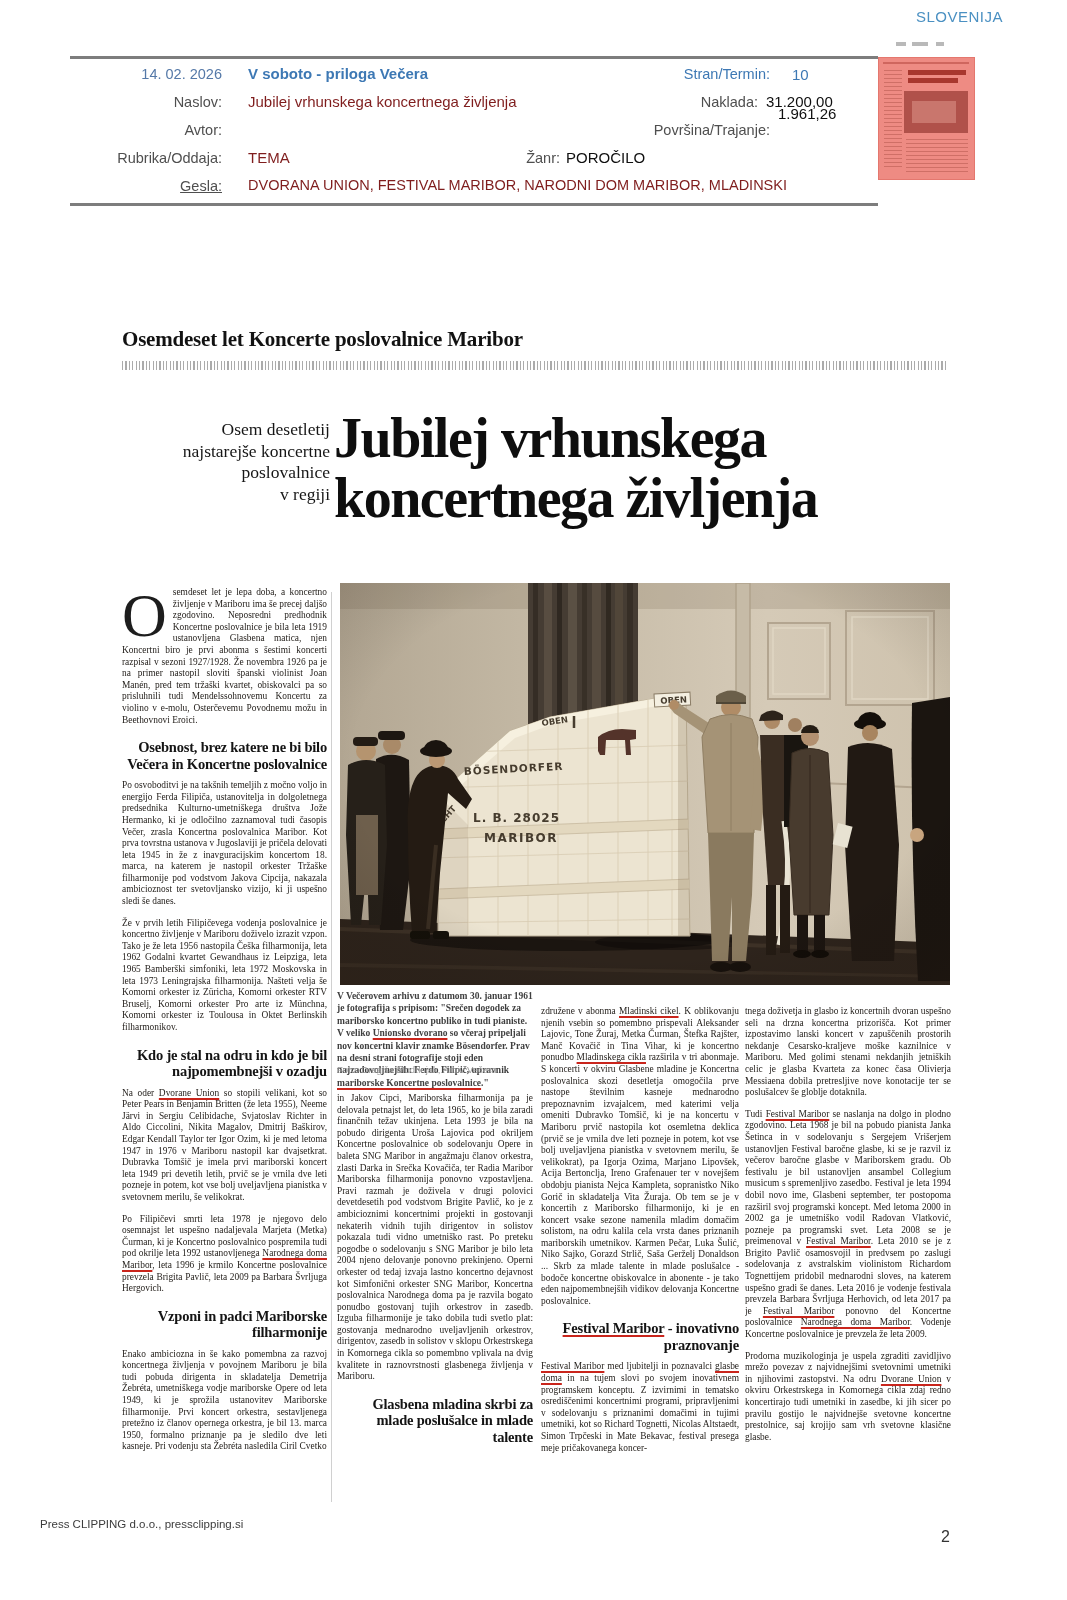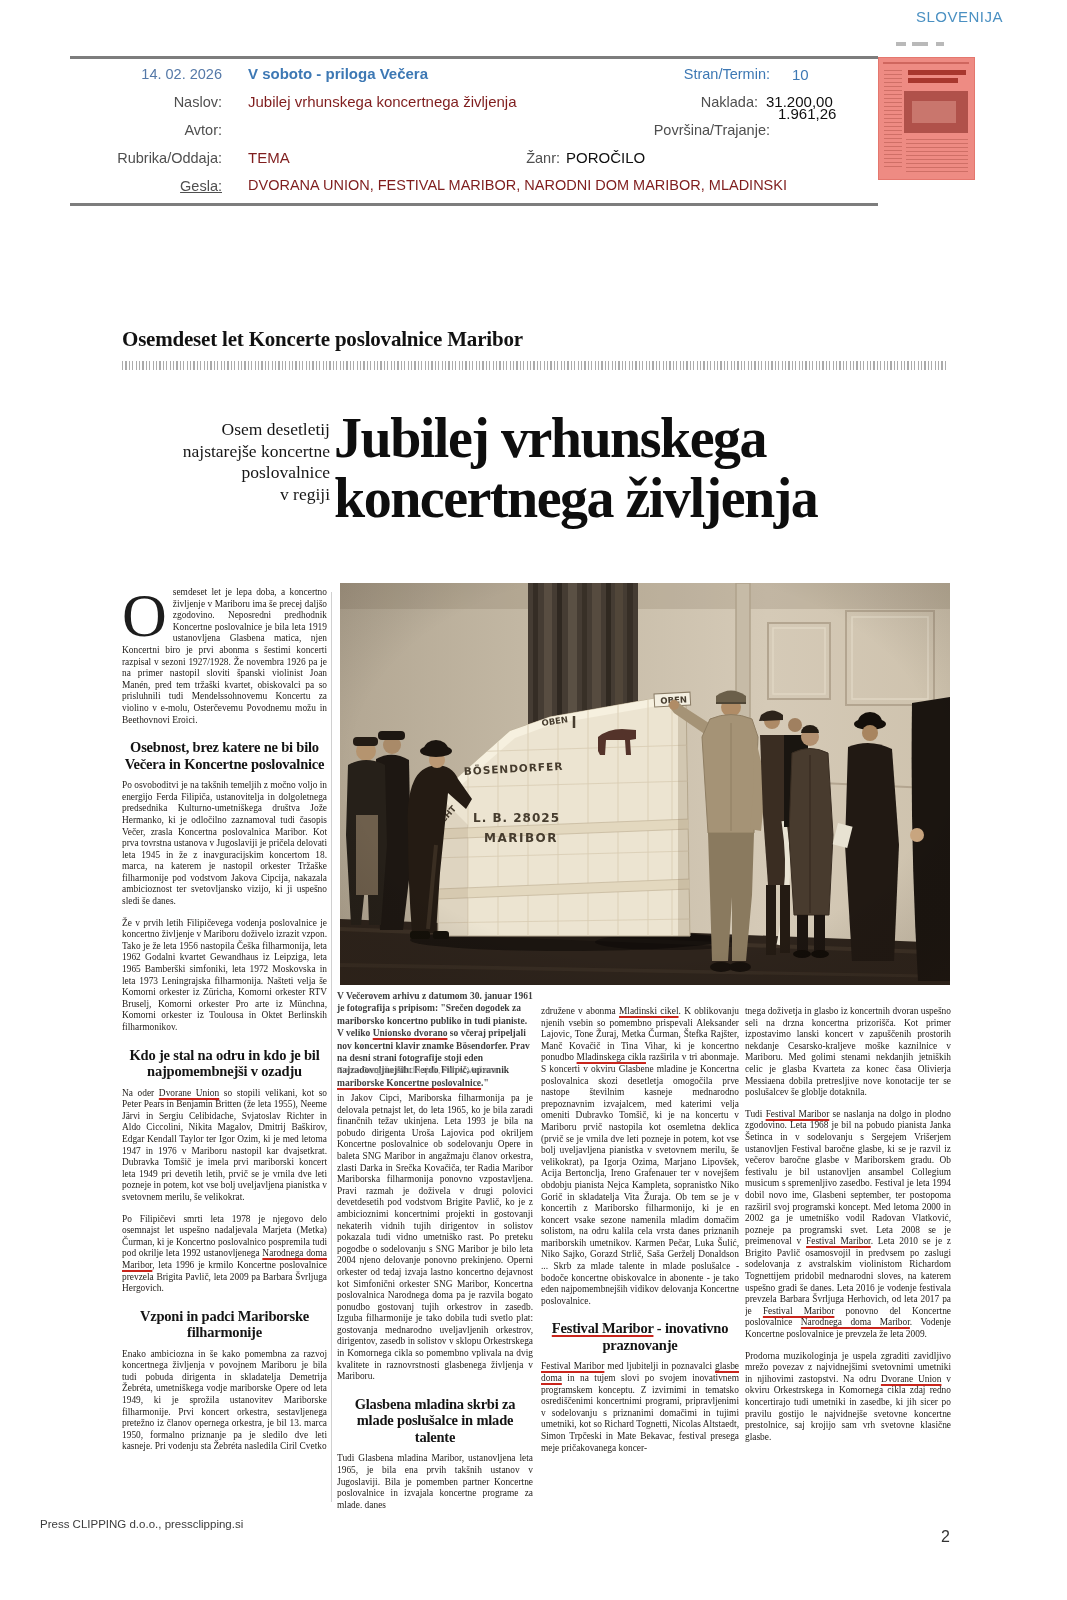--- a/index.html
+++ b/index.html
@@ -41,21 +41,21 @@
            font-weight:bold;color:#404040;font-family:Liberation Serif, serif;}
   .credit{position:absolute;left:337px;top:1064px;width:197px;font-size:9.5px;color:#9a9a9a;
           font-family:"Liberation Sans",sans-serif;}
   .col{position:absolute;overflow:hidden;font-family:"Liberation Serif",serif;}
   .col1{left:122px;top:587px;width:205px;height:920px;}
   .col2{left:337px;top:1093px;width:196px;height:415px;}
   .col3{left:541px;top:1006px;width:198px;height:502px;}
   .col4{left:745px;top:1006px;width:206px;height:502px;}
   .colp{margin:0 0 10px 0;font-size:9.4px;line-height:11.6px;text-align:justify;color:#26221e;}
   .colhead{margin:13px 0 8px 0;font-size:14.5px;line-height:16.5px;font-weight:bold;color:#141414;
-           letter-spacing:-.2px;text-align:center;}
+           letter-spacing:-.2px;text-align:right;}
   .col > .colhead:first-child{margin-top:0;}
   .dropcap{float:left;font-size:62px;line-height:50px;padding:3px 6px 0 0;font-weight:400;color:#1d1d1d;}
   .rl{text-decoration:underline;text-decoration-color:#c9251c;text-decoration-thickness:2.4px;
       text-underline-offset:1.5px;}
   
   .foot1{position:absolute;left:40px;top:1518px;font-size:11.5px;color:#3c3c3c;}
   .foot2{position:absolute;left:40px;top:1536px;font-size:11.5px;color:#3c3c3c;}
   .pageno{position:absolute;left:941px;top:1528px;font-size:16px;color:#333333;}
 </style>
 </head>
@@ -295,21 +295,20 @@
         <p class="colp">Že v prvih letih Filipičevega vodenja poslovalnice je koncertno življenje v Mariboru doživelo izrazit vzpon. Tako je že leta 1956 nastopila Češka filharmonija, leta 1962 Godalni kvartet Gewandhaus iz Leipziga, leta 1965 Bamberški simfoniki, leta 1972 Moskovska in leta 1973 Leningrajska filharmonija. Našteti velja še Komorni orkester iz Züricha, Komorni orkester RTV Bruselj, Komorni orkester Pro arte iz Münchna, Komorni orkester iz Toulousa in Oktet Berlinskih filharmonikov.</p>
         <h3 class="colhead">Kdo je stal na odru in kdo je bil najpomembnejši v ozadju</h3>
         <p class="colp">Na oder <span class="rl">Dvorane Union</span> so stopili velikani, kot so Peter Pears in Benjamin Britten (že leta 1955), Neeme Järvi in Sergiu Celibidache, Svjatoslav Richter in Aldo Ciccolini, Nikita Magalov, Dmitrij Baškirov, Edgar Kendall Taylor ter Igor Ozim, ki je med letoma 1947 in 1976 v Mariboru nastopil kar dvajsetkrat. Dubravka Tomšič je imela prvi mariborski koncert leta 1949 pri devetih letih, prvič se je vrnila dve leti pozneje in potem, kot vse bolj uveljavljena pianistka v svetovnem merilu, še velikokrat.</p>
         <p class="colp">Po Filipičevi smrti leta 1978 je njegovo delo osemnajst let uspešno nadaljevala Marjeta (Metka) Čurman, ki je Koncertno poslovalnico pospremila tudi pod okrilje leta 1992 ustanovljenega <span class="rl">Narodnega doma Maribor</span>, leta 1996 je krmilo Koncertne poslovalnice prevzela Brigita Pavlič, leta 2009 pa Barbara Švrljuga Hergovich.</p>
         <h3 class="colhead">Vzponi in padci Mariborske filharmonije</h3>
         <p class="colp">Enako ambiciozna in še kako pomembna za razvoj koncertnega življenja v povojnem Mariboru je bila tudi pobuda dirigenta in skladatelja Demetrija Žebréta, umetniškega vodje mariborske Opere od leta 1949, ki je sprožila ustanovitev Mariborske filharmonije. Prvi koncert orkestra, sestavljenega pretežno iz članov opernega orkestra, je bil 13. marca 1950, formalno priznanje pa je sledilo dve leti kasneje. Pri vodenju sta Žebréta nasledila Ciril Cvetko</p>
       </div>
     <div class="col col2">
         <p class="colp">in Jakov Cipci, Mariborska filharmonija pa je delovala petnajst let, do leta 1965, ko je bila zaradi finančnih težav ukinjena. Leta 1993 je bila na pobudo dirigenta Uroša Lajovica pod okriljem Koncertne poslovalnice ob sodelovanju Opere in baleta SNG Maribor in angažmaju članov orkestra, zlasti Darka in Srečka Kovačiča, ter Radia Maribor Mariborska filharmonija ponovno vzpostavljena. Pravi razmah je doživela v drugi polovici devetdesetih pod vodstvom Brigite Pavlič, ko je z ambicioznimi koncertnimi projekti in gostovanji nekaterih vidnih tujih dirigentov in solistov pokazala tudi vidno umetniško rast. Po preteku pogodbe o sodelovanju s SNG Maribor je bilo leta 2004 njeno delovanje ponovno prekinjeno. Operni orkester od tedaj izvaja lastno koncertno dejavnost kot Simfonični orkester SNG Maribor, Koncertna poslovalnica Narodnega doma pa je razvila bogato ponudbo gostovanj tujih orkestrov in zasedb. Izguba filharmonije je tako dobila tudi svetlo plat: gostovanja mednarodno uveljavljenih orkestrov, dirigentov, zasedb in solistov v sklopu Orkestrskega in Komornega cikla so pomembno vplivala na dvig kvalitete in raznovrstnosti glasbenega življenja v Mariboru.</p>
         <h3 class="colhead">Glasbena mladina skrbi za mlade poslušalce in mlade talente</h3>
-        <p class="colp">Tudi Glasbena mladina Maribor, ustanovljena leta 1965, je bila ena prvih takšnih ustanov v Jugoslaviji. Bila je pomemben partner Koncertne poslovalnice in izvajala koncertne programe za mlade, danes</p>
       </div>
     <div class="col col3">
         <p class="colp">združene v abonma <span class="rl">Mladinski cikel</span>. K oblikovanju njenih vsebin so pomembno prispevali Aleksander Lajovic, Tone Žuraj, Metka Čurman, Štefka Rajšter, Manč Kovačič in Tina Vihar, ki je koncertno ponudbo <span class="rl">Mladinskega cikla</span> razširila v tri abonmaje. S koncerti v okviru Glasbene mladine je Koncertna poslovalnica skozi desetletja omogočila prve nastope številnim kasneje mednarodno prepoznavnim izvajalcem, med katerimi velja omeniti Dubravko Tomšič, ki je na koncertu v Mariboru prvič nastopila kot osemletna deklica (prvič se je vrnila dve leti pozneje in potem, kot vse bolj uveljavljena pianistka v svetovnem merilu, še velikokrat), pa Igorja Ozima, Marjano Lipovšek, Acija Bertonclja, Ireno Grafenauer ter v novejšem obdobju pianista Nejca Kampleta, sopranistko Niko Gorič in skladatelja Vita Žuraja. Ob tem se je v koncertih z Mariborsko filharmonijo, ki je en koncert vsake sezone namenila mladim domačim solistom, na odru kalila cela vrsta danes priznanih mariborskih umetnikov. Karmen Pečar, Luka Šulić, Niko Sajko, Gorazd Strlič, Saša Gerželj Donaldson ... Skrb za mlade talente in mlade poslušalce - bodoče koncertne obiskovalce in abonente - je tako eden najpomembnejših vidikov delovanja Koncertne poslovalnice.</p>
         <h3 class="colhead"><span class="rl">Festival Maribor</span> - inovativno praznovanje</h3>
         <p class="colp"><span class="rl">Festival Maribor</span> med ljubitelji in poznavalci <span class="rl">glasbe doma</span> in na tujem slovi po svojem inovativnem programskem konceptu. Z izvirnimi in tematsko osrediščenimi koncertnimi programi, pripravljenimi v sodelovanju s priznanimi domačimi in tujimi umetniki, kot so Richard Tognetti, Nicolas Altstaedt, Simon Trpčeski in Mate Bekavac, festival presega meje pričakovanega koncer-</p>
       </div>
     <div class="col col4">
         <p class="colp">tnega doživetja in glasbo iz koncertnih dvoran uspešno seli na drzna koncertna prizorišča. Kot primer izpostavimo lanski koncert v zapuščenih prostorih nekdanje Cesarsko-kraljeve moške kaznilnice v Mariboru. Med golimi stenami nekdanjih jetniških celic je glasba Kvarteta za konec časa Olivierja Messiaena dobila pretresljive nove konotacije ter se poslušalcev še globlje dotaknila.</p>
         <p class="colp">Tudi <span class="rl">Festival Maribor</span> se naslanja na dolgo in plodno zgodovino. Leta 1968 je bil na pobudo pianista Janka Šetinca in v sodelovanju s Sergejem Vrišerjem ustanovljen Festival baročne glasbe, ki se je razvil iz večerov baročne glasbe v Mariborskem gradu. Ob festivalu je bil ustanovljen ansambel Collegium musicum s spremenljivo zasedbo. Festival je leta 1994 dobil novo ime, Glasbeni september, ter postopoma razširil svoj programski koncept. Med letoma 2000 in 2002 ga je umetniško vodil Radovan Vlatković, pozneje pa programski svet. Leta 2008 se je preimenoval v <span class="rl">Festival Maribor</span>. Leta 2010 se je z Brigito Pavlič osamosvojil in predvsem po zaslugi sodelovanja z avstralskim violinistom Richardom Tognettijem pridobil mednarodni sloves, na katerem uspešno gradi še danes. Leta 2016 je vodenje festivala prevzela Barbara Švrljuga Herhovich, od leta 2017 pa je <span class="rl">Festival Maribor</span> ponovno del Koncertne poslovalnice <span class="rl">Narodnega doma Maribor</span>. Vodenje Koncertne poslovalnice je prevzela že leta 2009.</p>
         <p class="colp">Prodorna muzikologinja je uspela zgraditi zavidljivo mrežo povezav z najvidnejšimi svetovnimi umetniki in njihovimi zastopstvi. Na odru <span class="rl">Dvorane Union</span> v okviru Orkestrskega in Komornega cikla zdaj redno koncertirajo tudi umetniki in zasedbe, ki jih sicer po pravilu gostijo le najvidnejše svetovne koncertne prestolnice, saj krojijo sam vrh svetovne klasične glasbe.</p>

